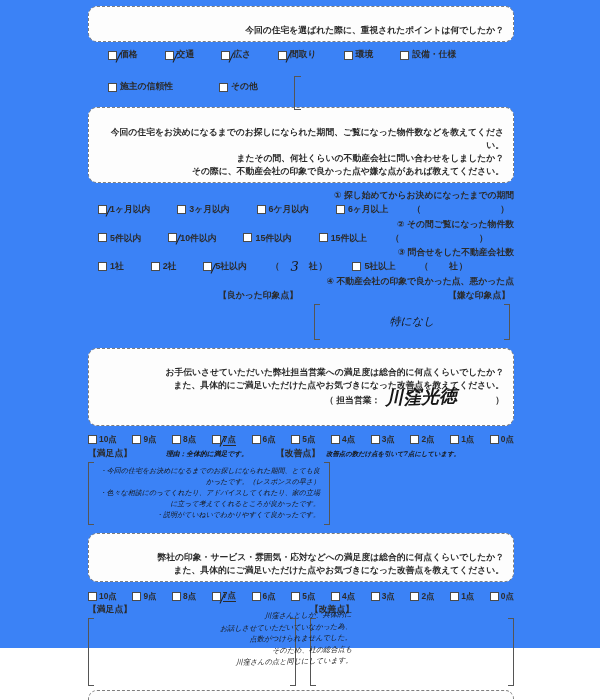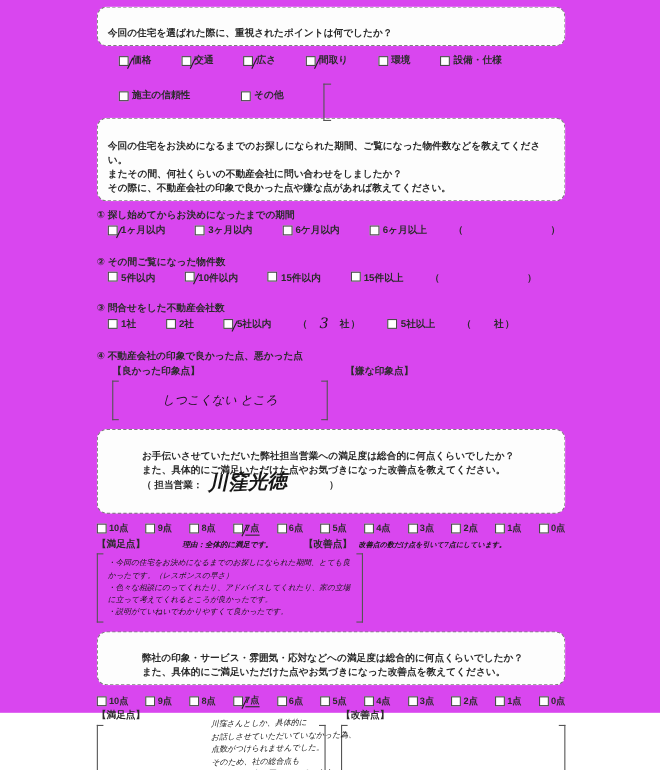--- a/index.html
+++ b/index.html
@@ -1,32 +1,32 @@
 <!DOCTYPE html>
 <html><head>
 <meta charset="utf-8">
 <style>
   html,body{margin:0;padding:0;background:#ffffff;}
   body{width:600px;height:700px;overflow:hidden;font-family:"Liberation Sans","DejaVu Sans",sans-serif;color:#2b2b2b;}
-  .page{position:relative;width:600px;height:648px;background:#d946ef;}
+  .page{position:relative;width:600px;height:648px;background:#3b82f6;text-align:right;}
   .content{position:absolute;left:88px;top:6px;width:426px;}
 
   
   .sec-box{border:1.6px dashed #7e7e7e;border-radius:9px;padding:4px 9px;font-size:8.8px;font-weight:bold;color:#2a2a2a;line-height:1.5;white-space:pre-line;background:#fdfdfd;}
 
   
   .cb{display:inline-flex;align-items:center;gap:3px;font-size:8.8px;font-weight:bold;white-space:nowrap;}
   .box{position:relative;width:7px;height:7px;border:1.1px solid #4a4a4a;background:#fff;flex:0 0 auto;}
   .cb[data-checked="true"] .box::after{content:"";position:absolute;left:2px;bottom:-1px;width:5px;height:11px;border-right:1.4px solid #1f1f1f;transform:rotate(26deg);transform-origin:bottom left;}
   .sc[data-checked="true"] .cl{border-bottom:1.1px solid #2a2a2a;}
 
   .opts{display:flex;align-items:center;}
   .row-g28{gap:27px;}
   .row-g46{gap:46px;}
-  .q{margin-top:16px;}
+  .q{margin-top:2px;}
   .q-label{font-size:8.8px;font-weight:bold;line-height:1.45;}
   .q-opts{display:flex;align-items:center;gap:24px;padding-left:10px;line-height:1.45;margin-top:1px;}
   .tail{font-size:8.8px;font-weight:bold;letter-spacing:1px;}
 
   
   .hw{font-family:"DejaVu Serif","Liberation Serif",serif;font-style:italic;color:#161616;}
   .hw-name{font-size:18px;transform:rotate(-2deg);display:inline-block;margin:-4px 2px;line-height:1;}
   .hw-num{font-size:13px;line-height:1;}
 
   
@@ -213,26 +213,26 @@
         </span>
         <span class="tail">（　　社）</span>
       </div>
     </div>
 
     <div class="q">
       <div class="q-label">④ 不動産会社の印象で良かった点、悪かった点</div>
       <div class="impress">
         <div class="col">
           <div class="imp-label">【良かった印象点】</div>
-          <div class="brk imp-val">
-            <span class="hw">しつこくない ところ</span>
-          </div>
         </div>
         <div class="col">
           <div class="imp-label">【嫌な印象点】</div>
+          <div class="brk imp-val">
+            <span class="hw">特になし</span>
+          </div>
         </div>
       </div>
     </div>
 
     <div class="sec-box mt8">
       <span>お手伝いさせていただいた弊社担当営業への満足度は総合的に何点くらいでしたか？
 また、具体的にご満足いただけた点やお気づきになった改善点を教えてください。</span>
       <div style="white-space:nowrap;">
         <span>（ 担当営業：</span>
         <span class="hw hw-name">川窪光徳</span>

